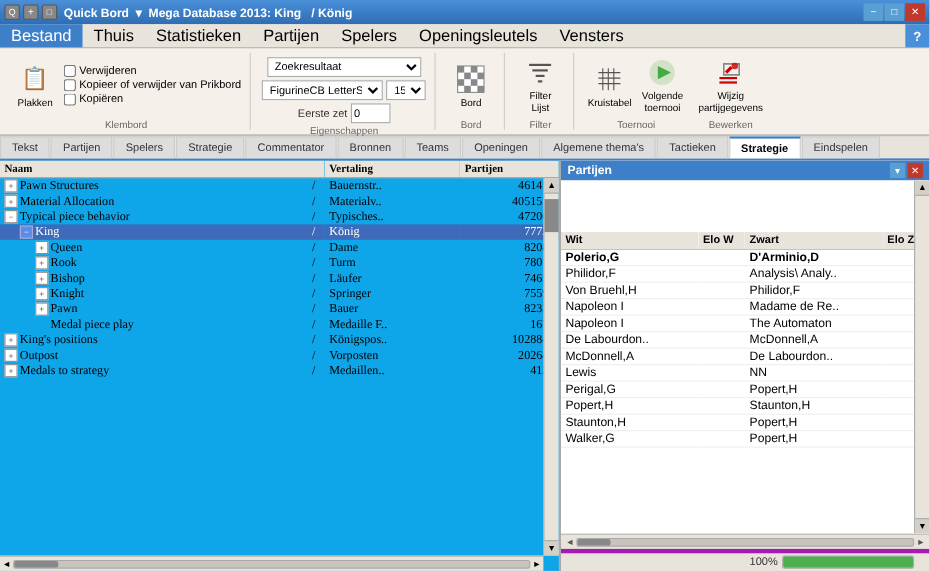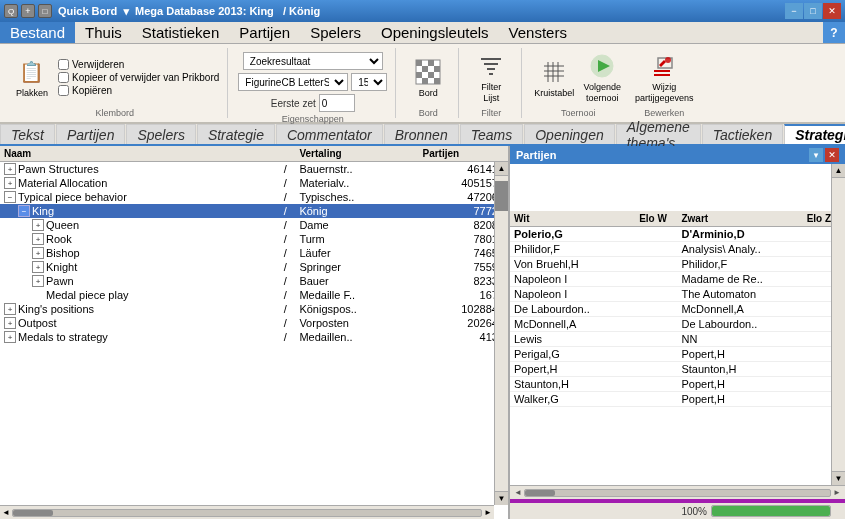--- a/index.html
+++ b/index.html
@@ -69,35 +69,35 @@
       font-size: 10px; height: 18px; padding: 0 2px; display: flex; align-items: center;
     }
     .ribbon-label { font-size: 10px; color: #333; }
 
     
     .tab-bar {
       background: #e8e4dc; display: flex; border-bottom: 2px solid #3d7fc8;
       height: 22px;
     }
     .tab {
-      padding: 4px 10px; cursor: pointer; font-size: 14px; border: 1px solid #ccc;
+      padding: 4px 10px; cursor: pointer; font-size: 10px; border: 1px solid #ccc;
       border-bottom: none; background: #ddd; color: #333; margin-right: 1px;
-      display: flex; align-items: center; font-style: italic;
+      display: flex; align-items: center;
     }
     .tab.active { background: white; color: #000; font-weight: bold; border-top: 2px solid #3d7fc8; }
 
     
     .main-area {
       display: flex; height: calc(519px - 22px - 22px - 80px - 22px); overflow: hidden;
     }
 
     
     .tree-panel {
-      flex: 0 0 510px; background: #ffffff; overflow-y: auto; overflow-x: auto;
-      border-right: 2px solid #aaa; position: relative;
+      flex: 0 0 510px; background: #0ea5e9; overflow-y: auto; overflow-x: auto;
+      border-right: 2px solid #aaa; position: relative; font-family: Liberation Serif, serif;
     }
     .tree-table { width: 100%; border-collapse: collapse; }
     .tree-table th {
       background: #e8e4dc; border-bottom: 1px solid #aaa; padding: 2px 4px;
       font-size: 10px; font-weight: bold; text-align: left; position: sticky; top: 0;
     }
     .tree-row { cursor: pointer; }
     .tree-row.selected { background: #3d6bba; color: white; }
     .tree-row.selected td { color: white; }
     .tree-cell { padding: 1px 4px; font-size: 11px; white-space: nowrap; }

